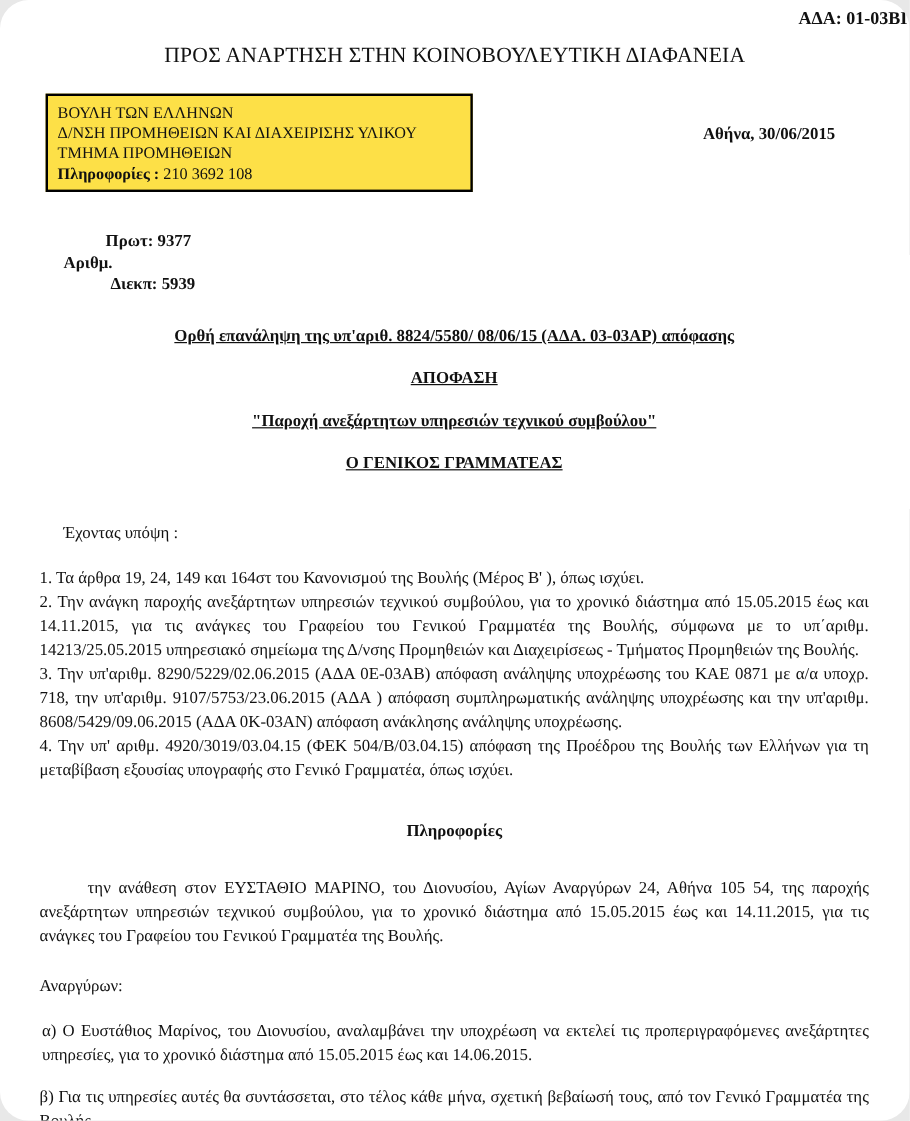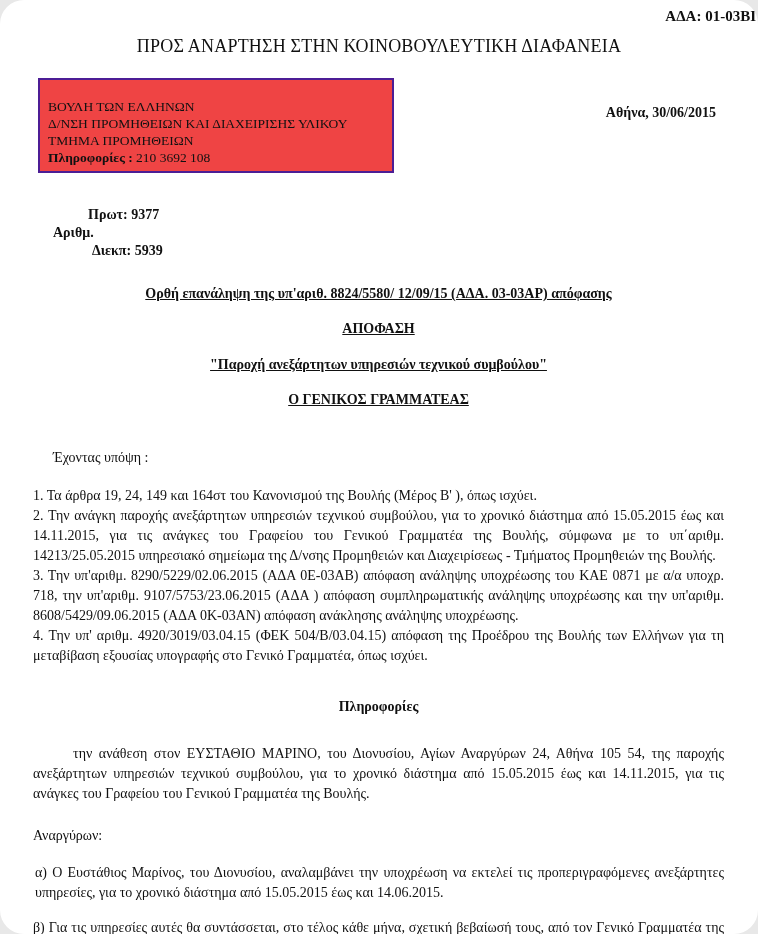--- a/index.html
+++ b/index.html
@@ -30,31 +30,31 @@
     padding-top: 36px;
     text-align: center;
     font-size: 18px;
     letter-spacing: 0.2px;
   }
 
   .header { position: relative; margin-top: 21px; }
   .letterhead-box {
     margin-left: 5px;
     width: 356px;
-    background: #ef4444;
-    border: 2px solid #4c1d95;
-    padding: 18px 8px 5px 8px;
+    background: #fde047;
+    border: 2px solid #000000;
+    padding: 5px 8px 5px 8px;
     font-size: 13.5px;
     line-height: 17px;
   }
   .letterhead-box .info-label { font-weight: bold; }
   .date-line {
     position: absolute;
     top: 27px;
-    right: 8px;
+    right: 28px;
     font-weight: bold;
     font-size: 14px;
     white-space: nowrap;
     text-align: center;
   }
 
   .protocol {
     margin-top: 33px;
     font-weight: bold;
     font-size: 14px;
@@ -108,21 +108,21 @@
       </div>
       <div class="date-line">Αθήνα, 30/06/2015</div>
     </div>
 
     <div class="protocol">
       <div class="prot">Πρωτ: 9377</div>
       <div class="label">Αριθμ.</div>
       <div class="diekp">Διεκπ: 5939</div>
     </div>
 
-    <div class="c-head u h-correction"><span>Ορθή επανάληψη της υπ'αριθ. 8824/5580/ 12/09/15 (ΑΔΑ. 03-03ΑΡ) απόφασης</span></div>
+    <div class="c-head u h-correction"><span>Ορθή επανάληψη της υπ'αριθ. 8824/5580/ 08/06/15 (ΑΔΑ. 03-03ΑΡ) απόφασης</span></div>
     <div class="c-head u h-decision"><span>ΑΠΟΦΑΣΗ</span></div>
     <div class="c-head u h-subject"><span>"Παροχή ανεξάρτητων υπηρεσιών τεχνικού συμβούλου"</span></div>
     <div class="c-head u h-authority"><span>Ο ΓΕΝΙΚΟΣ ΓΡΑΜΜΑΤΕΑΣ</span></div>
 
     <div class="having">Έχοντας υπόψη :</div>
 
     <div class="items">
       <p>1. Τα άρθρα 19, 24, 149 και 164στ του Κανονισμού της Βουλής (Μέρος Β' ), όπως ισχύει.</p>
       <p>2. Την ανάγκη παροχής ανεξάρτητων υπηρεσιών τεχνικού συμβούλου, για το χρονικό διάστημα από 15.05.2015 έως και 14.11.2015, για τις ανάγκες του Γραφείου του Γενικού Γραμματέα της Βουλής, σύμφωνα με το υπ΄αριθμ. 14213/25.05.2015 υπηρεσιακό σημείωμα της Δ/νσης Προμηθειών και Διαχειρίσεως - Τμήματος Προμηθειών της Βουλής.</p>
       <p>3. Την υπ'αριθμ. 8290/5229/02.06.2015 (ΑΔΑ 0Ε-03ΑΒ) απόφαση ανάληψης υποχρέωσης του ΚΑΕ 0871 με α/α υποχρ. 718, την υπ'αριθμ. 9107/5753/23.06.2015 (ΑΔΑ ) απόφαση συμπληρωματικής ανάληψης υποχρέωσης και την υπ'αριθμ. 8608/5429/09.06.2015 (ΑΔΑ 0Κ-03ΑΝ) απόφαση ανάκλησης ανάληψης υποχρέωσης.</p>

